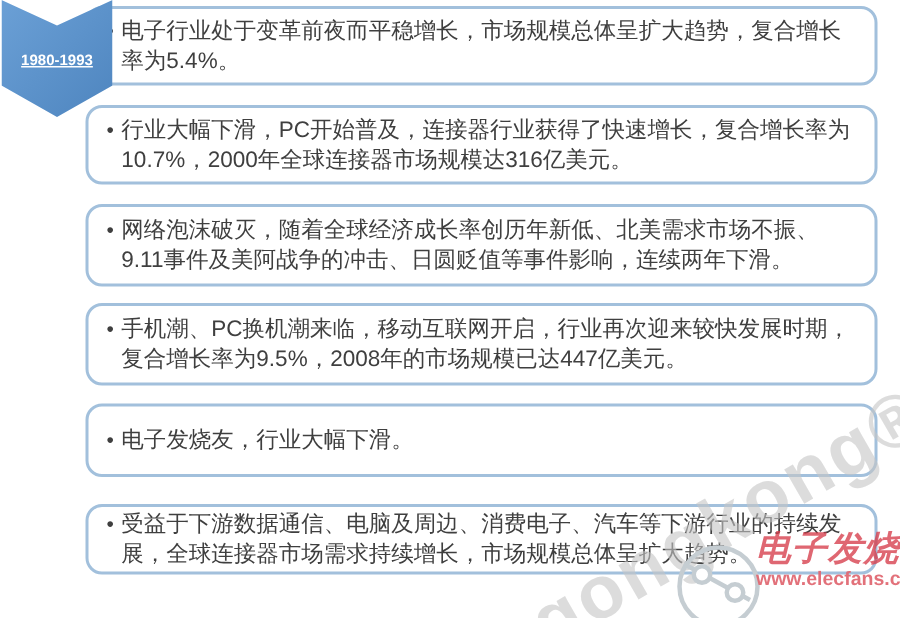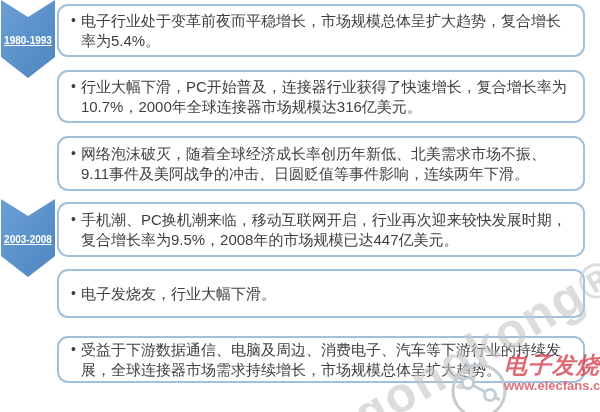--- a/index.html
+++ b/index.html
@@ -8,21 +8,21 @@
     width: 600px;
     height: 412px;
     overflow: hidden;
     background: #ffffff;
     font-family: "Liberation Sans", "DejaVu Sans", sans-serif;
   }
   
   .chevron {
     position: absolute;
     left: 1px;
-    width: 54px;
+    width: 74px;
     height: 78px;
     z-index: 2;
   }
   .chevron svg { position: absolute; left: 0; top: 0; width: 100%; height: 100%; }
   .chevron .year {
     position: absolute;
     left: 0; right: 0;
     top: 35px;
     text-align: center;
     color: #ffffff;
@@ -119,26 +119,20 @@
       </linearGradient>
     </defs>
   </svg>
 
   <div class="chevron" style="top:0px">
     <svg viewBox="0 0 54 78" preserveAspectRatio="none">
         <polygon points="0,0 27,17 54,0 54,57 27,78 0,57" fill="url(#chevGrad)"></polygon>
       </svg>
     <span class="year">1980-1993</span>
   </div>
-  <div class="chevron" style="top:199px">
-    <svg viewBox="0 0 54 78" preserveAspectRatio="none">
-        <polygon points="0,0 27,17 54,0 54,57 27,78 0,57" fill="url(#chevGrad)"></polygon>
-      </svg>
-    <span class="year">2003-2008</span>
-  </div>
 
   <div class="tbox" style="top:4px;height:53px">
     <div class="entry">
       <span class="bullet">•</span>
       <span class="desc">电子行业处于变革前夜而平稳增长，市场规模总体呈扩大趋势，复合增长率为5.4%。</span>
     </div>
   </div>
   <div class="tbox" style="top:70px;height:53px">
     <div class="entry">
       <span class="bullet">•</span>

